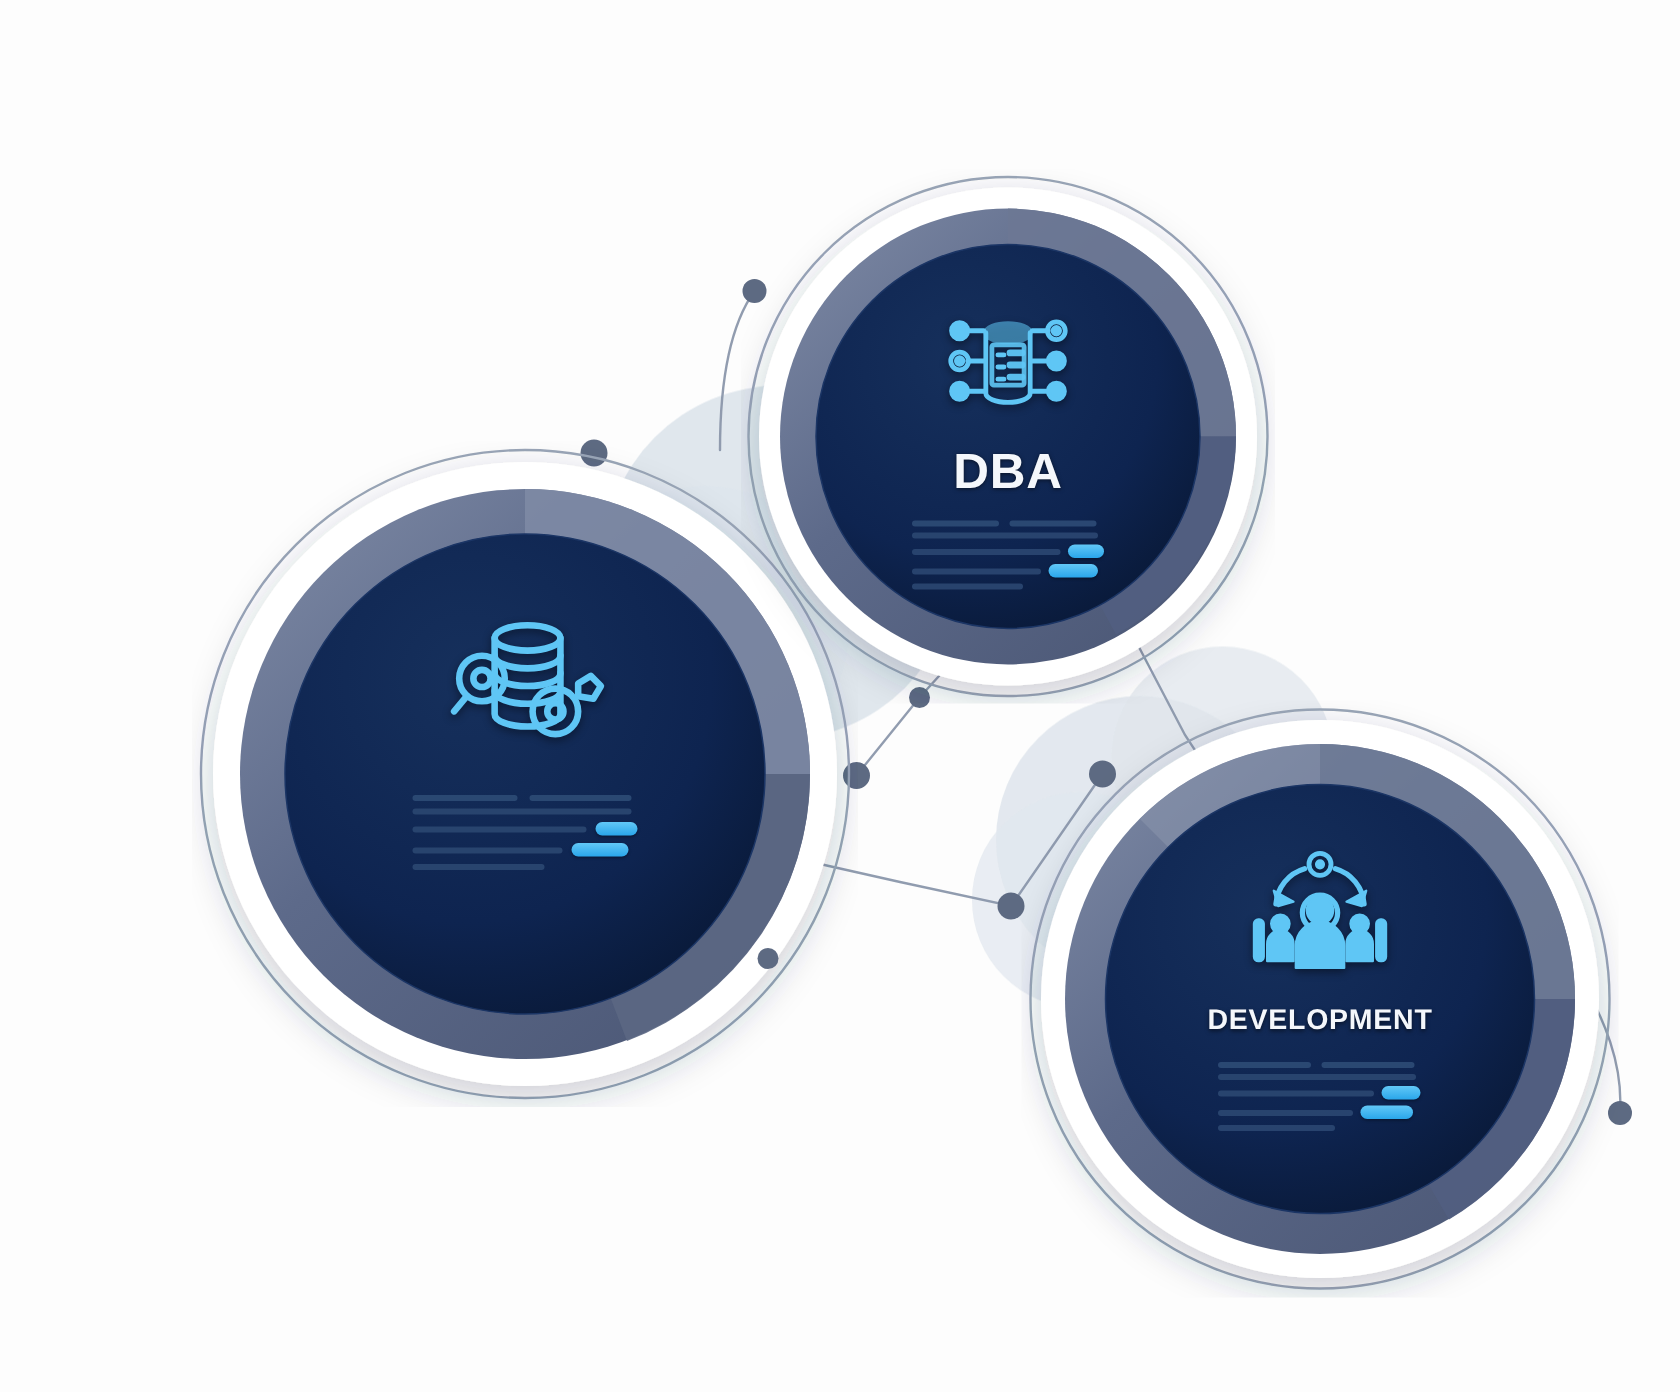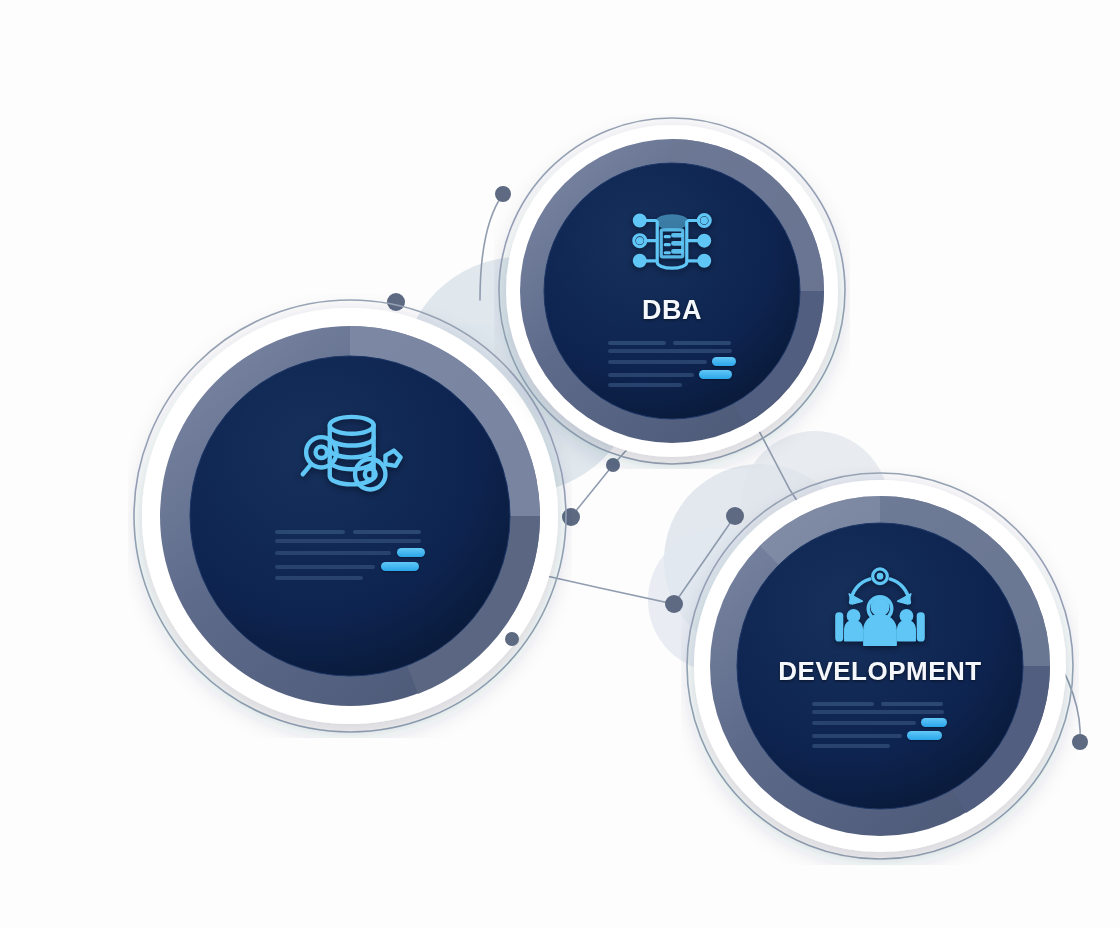--- a/index.html
+++ b/index.html
@@ -190,21 +190,21 @@
               <path d="M12,16 h8 M12,31 h8 M12,46 h8"></path>
 
               <circle cx="56" cy="16" r="4.4"></circle>
               <circle cx="56" cy="16" r="1.6" fill="#5fc6f5"></circle>
               <circle cx="56" cy="31" r="4" fill="#5fc6f5"></circle>
               <circle cx="56" cy="46" r="4" fill="#5fc6f5"></circle>
               <path d="M44,16 h8 M44,31 h8 M44,46 h8"></path>
             </g>
           </svg>
         </div>
-        <div class="node-label" style="font-size:27px;margin-top:12px;">DBA</div>
+        <div class="node-label" style="font-size:33px;margin-top:12px;">DBA</div>
         <div class="lines" style="margin-top:17px;width:128px;gap:4px;">
           <div class="lrow">
               <div class="bar" style="width:58px;"></div>
               <div class="gap" style="width:7px;"></div>
               <div class="bar" style="width:58px;"></div>
             </div>
           <div class="lrow">
               <div class="bar d" style="width:124px;"></div>
             </div>
           <div class="lrow">
@@ -258,21 +258,21 @@
               <circle cx="14" cy="36" r="4.2"></circle>
               <path d="M8,53 v-8 a6,6 0 0,1 12,0 v8 z"></path>
               <rect x="2" y="34" width="4.5" height="19" rx="2"></rect>
 
               <circle cx="50" cy="36" r="4.2"></circle>
               <path d="M44,53 v-8 a6,6 0 0,1 12,0 v8 z"></path>
               <rect x="57.5" y="34" width="4.5" height="19" rx="2"></rect>
             </g>
           </svg>
         </div>
-        <div class="node-label" style="font-size:26px;margin-top:1px;text-align:center;">DEVELOPMENT</div>
+        <div class="node-label" style="font-size:19px;margin-top:14px;text-align:center;">DEVELOPMENT</div>
         <div class="lines" style="margin-top:18px;width:136px;gap:4px;">
           <div class="lrow">
               <div class="bar" style="width:62px;"></div>
               <div class="gap" style="width:7px;"></div>
               <div class="bar" style="width:62px;"></div>
             </div>
           <div class="lrow">
               <div class="bar d" style="width:132px;"></div>
             </div>
           <div class="lrow">

